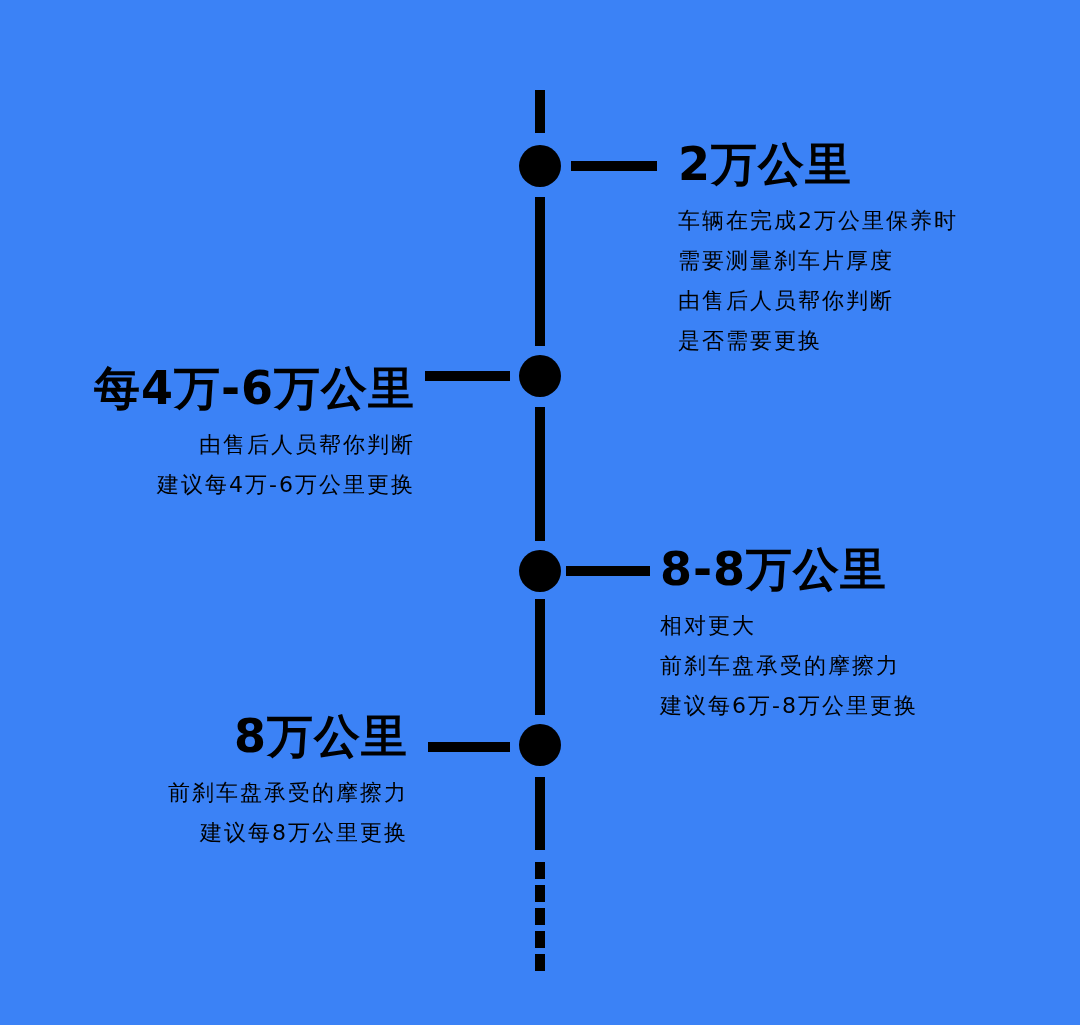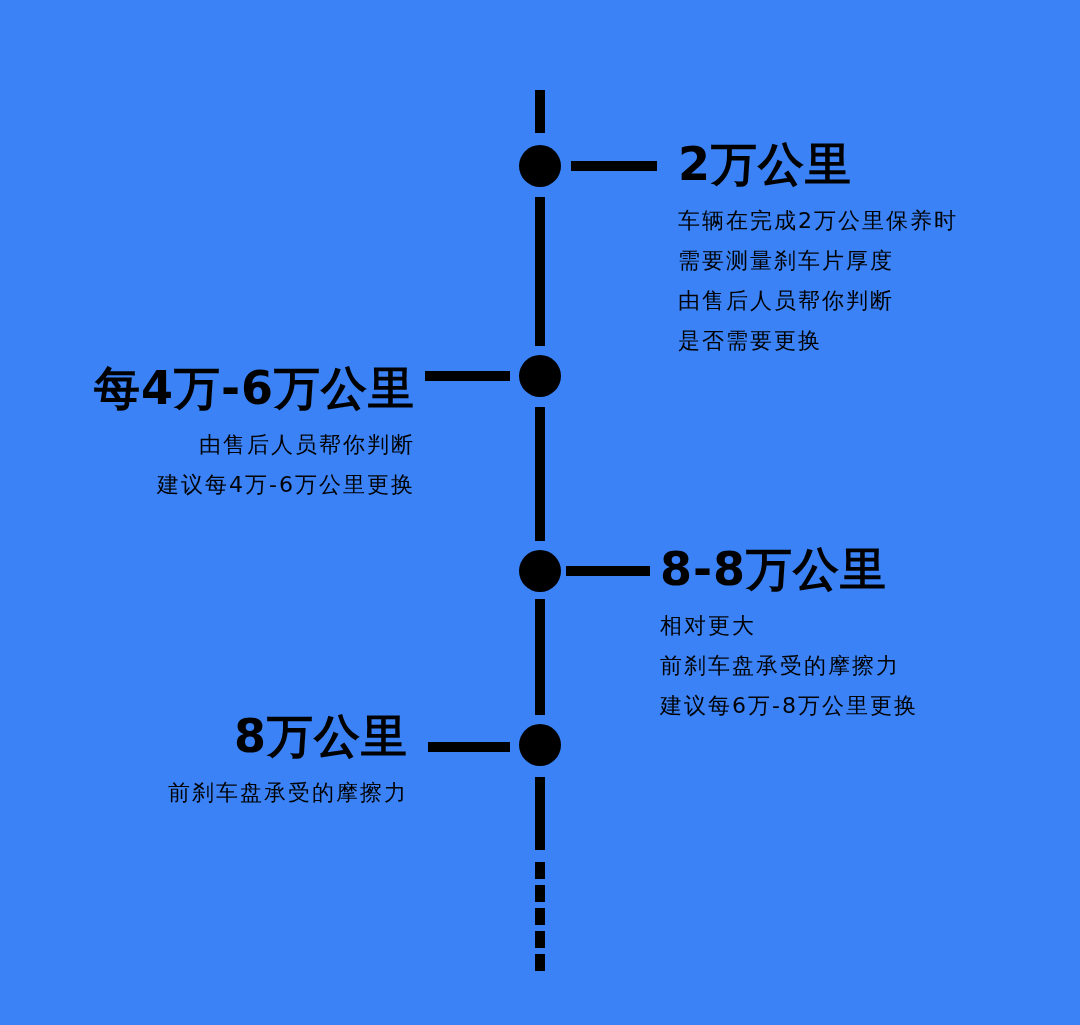--- a/index.html
+++ b/index.html
@@ -101,16 +101,17 @@
       <div>相对更大</div>
       <div>前刹车盘承受的摩擦力</div>
       <div>建议每6万-8万公里更换</div>
     </div>
   </div>
 
   <div class="block side-left" style="right:672px; top:712px;">
     <div class="title">8万公里</div>
     <div class="desc">
       <div>前刹车盘承受的摩擦力</div>
+      <div>建议每8万公里更换</div>
     </div>
   </div>
 
 </div>
 
 </body></html>

